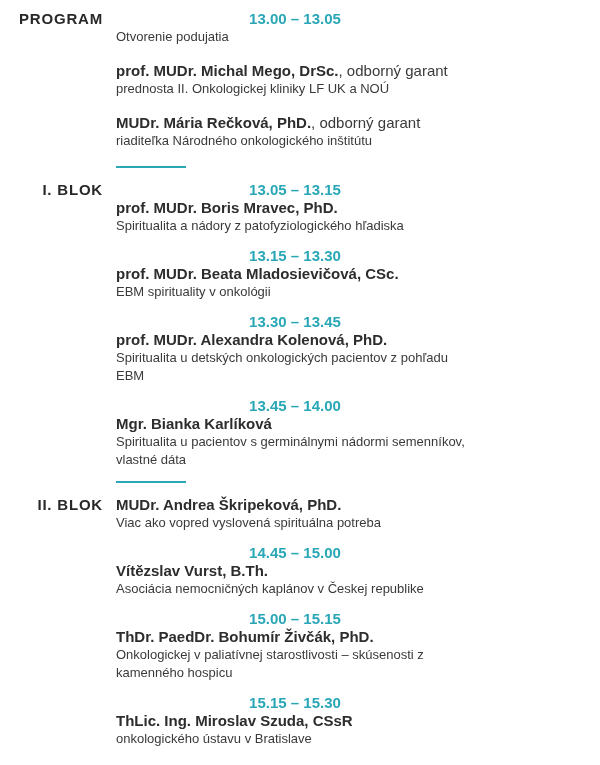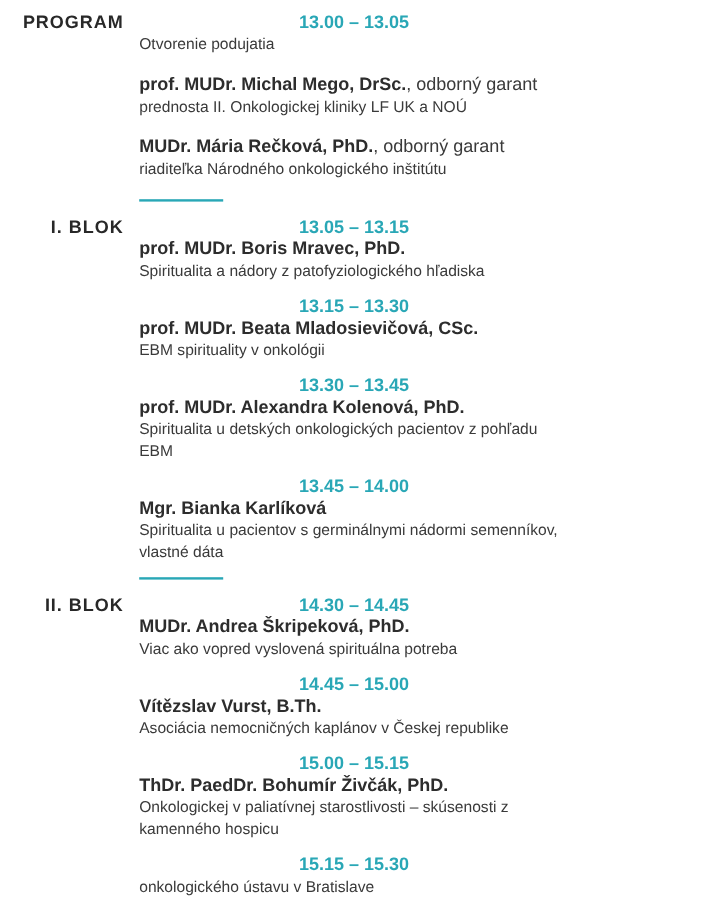--- a/index.html
+++ b/index.html
@@ -123,37 +123,37 @@
   <div class="desc">Spiritualita u pacientov s germinálnymi nádormi semenníkov, vlastné dáta</div>
         </div>
 <div class="divider"></div>
       </div>
   </div>
 
   <div class="section">
     <div class="section-label">II. BLOK</div>
     <div class="section-content">
   <div class="entry">
-    <div class="time">14.30 – 14.45</div>
     <div class="name-line"><span class="name-bold">MUDr. Andrea Škripeková, PhD.</span><span class="name-suffix"></span></div>
   <div class="desc">Viac ako vopred vyslovená spirituálna potreba</div>
         </div>
 
   <div class="entry">
     <div class="time">14.45 – 15.00</div>
     <div class="name-line"><span class="name-bold">Vítězslav Vurst, B.Th.</span><span class="name-suffix"></span></div>
   <div class="desc">Asociácia nemocničných kaplánov v Českej republike</div>
         </div>
 
   <div class="entry">
     <div class="time">15.00 – 15.15</div>
     <div class="name-line"><span class="name-bold">ThDr. PaedDr. Bohumír Živčák, PhD.</span><span class="name-suffix"></span></div>
   <div class="desc">Onkologickej v paliatívnej starostlivosti – skúsenosti z kamenného hospicu</div>
         </div>
 
   <div class="entry">
     <div class="time">15.15 – 15.30</div>
+    <div class="name-line"><span class="name-bold">ThLic. Ing. Miroslav Szuda, CSsR</span><span class="name-suffix"></span></div>
           <div class="desc">onkologického ústavu v Bratislave</div>
         </div>
 
 </div>
   </div>
 </div>
 
 </body></html>

